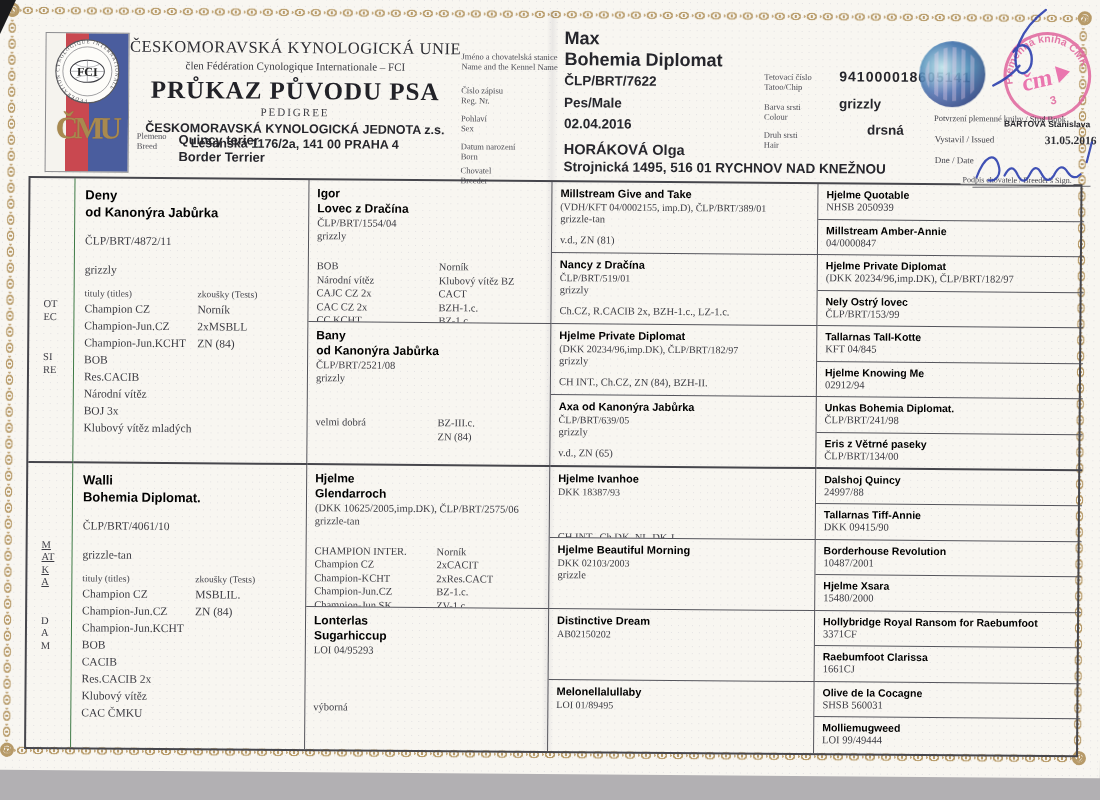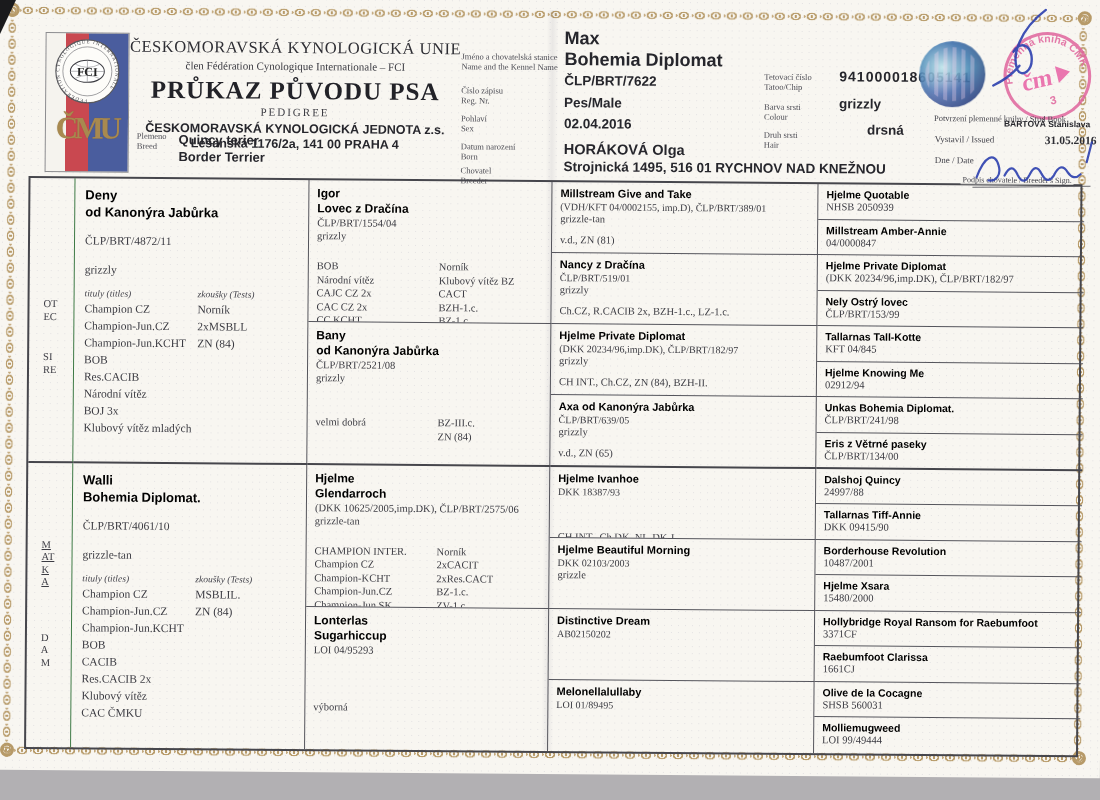--- a/index.html
+++ b/index.html
@@ -46,25 +46,25 @@
     grid-template-columns:45px 234px 243px 266px 266px;
     grid-template-rows:repeat(16,1fr);
     border:2px solid #46464c;background:rgba(0,0,0,0);z-index:1;}
   .cell{position:relative;border-right:1px solid #55555c;border-bottom:1px solid #55555c;overflow:hidden;}
   .cell.er{border-right:none;} .cell.eb{border-bottom:none;}
   .cell.bb2{border-bottom-width:2px;border-bottom-color:#46464c;}
   .strip{border-right:1.5px solid #3e7a46;}
   .vtxt{width:15px;margin-left:14px;font-family:"Liberation Serif",serif;font-size:10.5px;
     line-height:12.5px;word-break:break-all;color:#3c3c44;}
   .vg1s{margin-top:120px;} .vg2s{margin-top:28px;}
-  .vg1d{margin-top:76px;text-decoration:underline;} .vg2d{margin-top:43px;}
+  .vg1d{margin-top:76px;text-decoration:underline;} .vg2d{margin-top:26px;}
   .name{font-family:"Liberation Sans",sans-serif;font-weight:bold;white-space:pre-line;}
   .reg,.color,.tests{font-family:"Liberation Serif",serif;color:#3b3b42;}
   .list{font-family:"Liberation Serif",serif;color:#3b3b42;white-space:pre-line;}
-  .tth{font-family:"Liberation Serif",serif;font-style:italic;font-size:9.5px;color:#44444c;}
+  .tth{font-family:"Liberation Serif",serif;font-size:9.5px;color:#44444c;}
   .g1 .name{margin:8px 0 0 10px;font-size:13px;line-height:17px;}
   .g1 .reg{margin:14px 0 0 10px;font-size:11.5px;}
   .g1 .color{margin:17px 0 0 10px;font-size:11.5px;}
   .g1 .tt{display:grid;grid-template-columns:1fr 102px;margin:13px 8px 0 10px;}
   .g1 .list{font-size:11.5px;line-height:17px;margin-top:2px;}
   .g2 .name{margin:6px 0 0 8px;font-size:12px;line-height:15px;}
   .g2 .reg{margin:1px 0 0 8px;font-size:10.5px;}
   .g2 .color{margin:2px 0 0 8px;font-size:10.5px;min-height:13px;}
   .g2 .tt{display:grid;grid-template-columns:1fr 106px;margin:16px 6px 0 8px;}
   .g2 .tt.low{margin-top:30px;}

